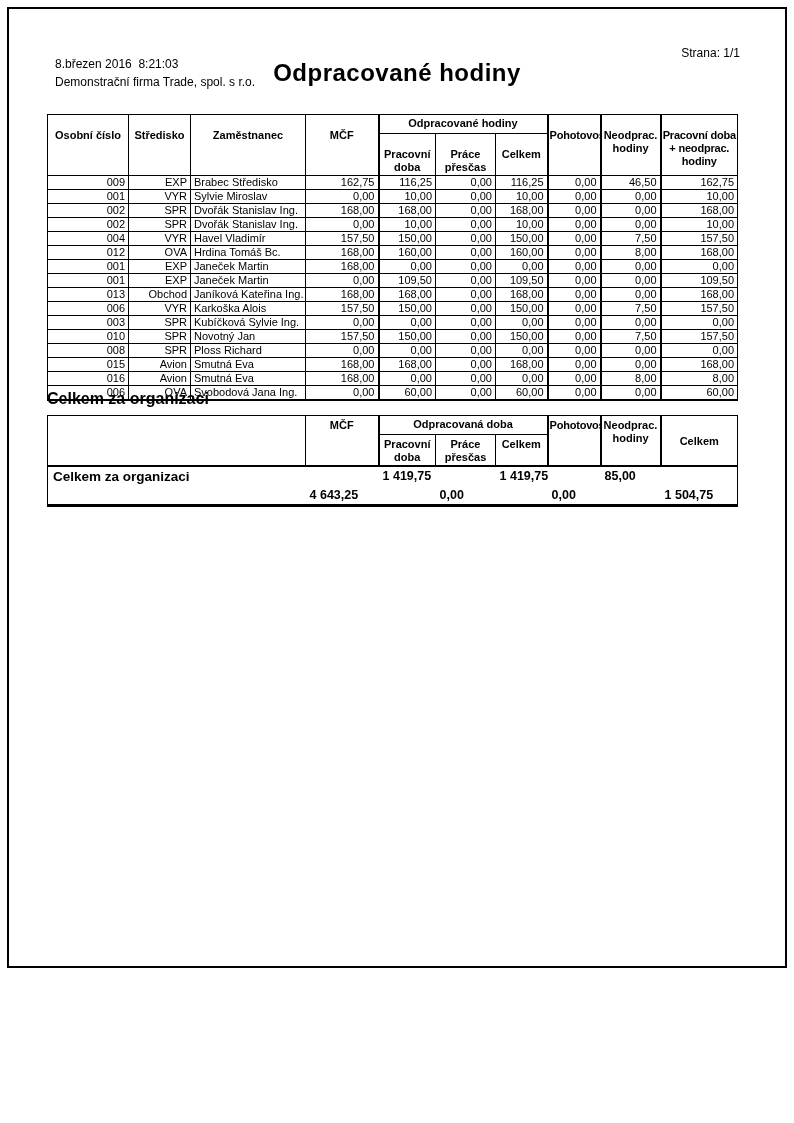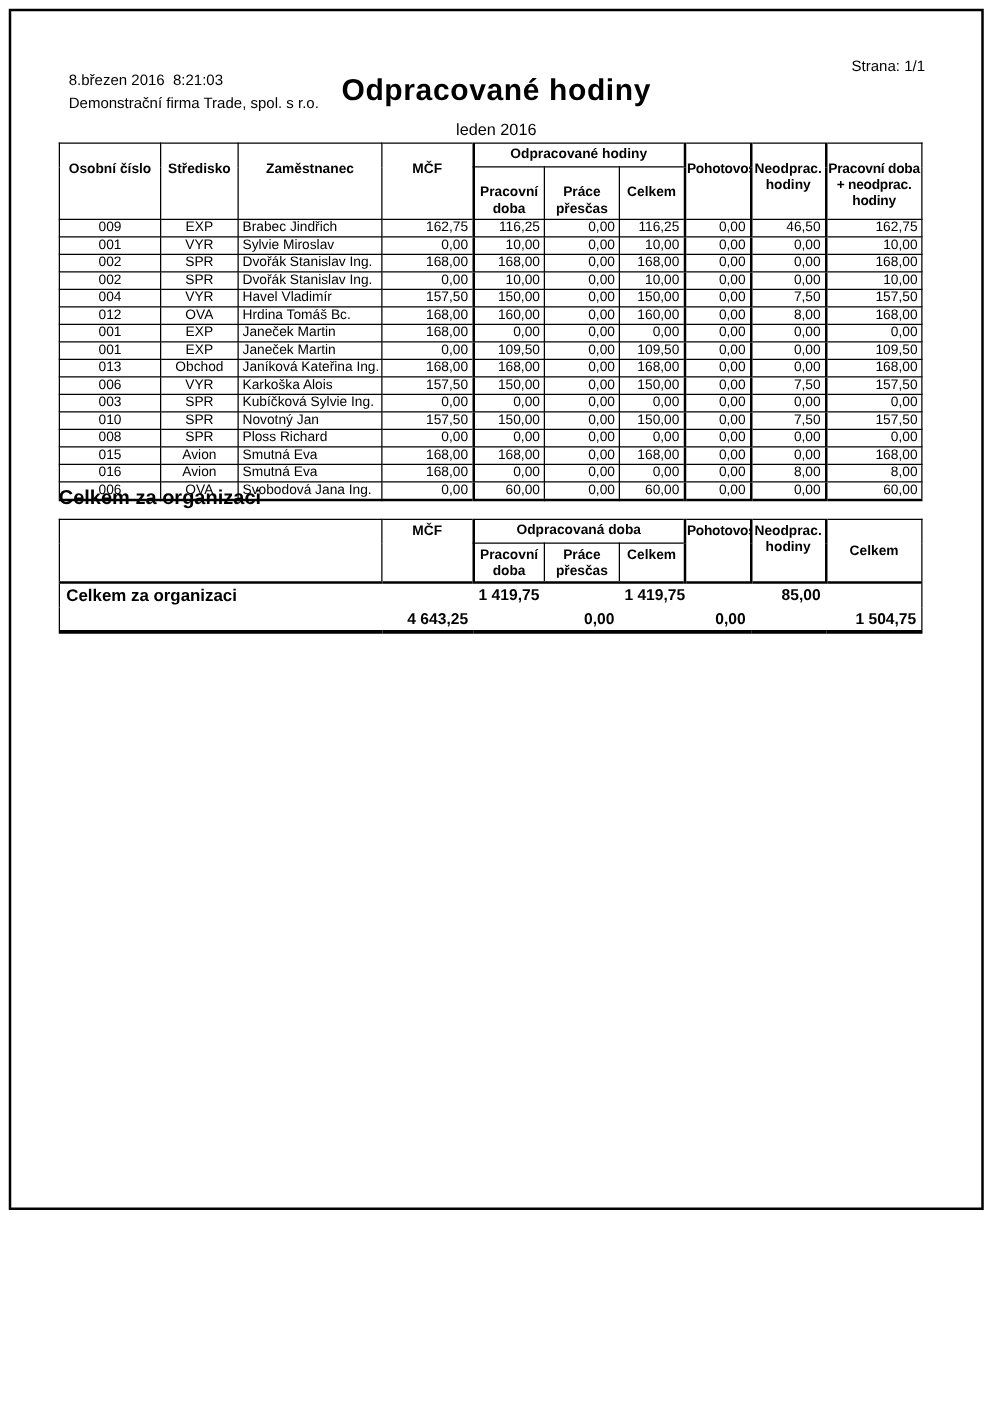--- a/index.html
+++ b/index.html
@@ -44,58 +44,57 @@
   .main-table thead tr.r2 { height:32px; }
   th.al { text-align:left; padding-left:4px; }
   th.fs10  { font-size:10px;   letter-spacing:-0.2px; padding-left:0; padding-right:0; }
   th.fs105 { font-size:10.5px; }
   .thick-r { border-right-width:2px !important; }
   .grp { border-bottom:1px solid #000; padding-top:2px !important; }
   .main-table tbody td {
     font-size:11px; height:13.5px; line-height:13px;
     padding:0 3px; white-space:nowrap; overflow:hidden;
   }
-  td.a-c { text-align:center; }
+  td.a-c { text-align:right; }
   td.a-l { text-align:left;  }
   td.a-r { text-align:right; }
 
   
   .summary-heading {
     position:absolute; left:47px; top:390px;
     font-size:16px; font-weight:bold;
   }
   .summary-table {
     position:absolute; left:47px; top:415px; width:690px;
     border:1px solid #000; border-bottom:3px solid #000;
   }
   .summary-table thead th { border:1px solid #000; font-weight:bold; font-size:11px;
     line-height:1.18; vertical-align:top; padding:3px 1px 1px 1px; text-align:center; overflow:hidden; }
   .summary-table thead tr.r1 { height:19px; }
   .summary-table thead tr.r2 { height:23px; }
   .summary-table thead th.v-mid { vertical-align:middle; }
   .summary-table tbody td {
     border:none; font-weight:bold; font-size:12.5px;
-    height:20px; text-align:right; padding:0 4px; white-space:nowrap; overflow:hidden;
+    height:20px; padding:0 4px; white-space:nowrap; overflow:hidden;
   }
   .summary-table tbody tr:first-child td { border-top:2px solid #000; }
   .summary-table tbody td.lbl { text-align:left; font-size:13.5px; padding-left:5px; }
 </style>
 </head>
 <body>
 
 <div class="page">
   <div class="page-frame"></div>
 
   <div class="hdr-date">8.březen 2016  8:21:03</div>
   <div class="hdr-company">Demonstrační firma Trade, spol. s r.o.</div>
   <div class="hdr-page">Strana: 1/1</div>
   <div class="hdr-title">
     <span>Odpracované hodiny</span>
   </div>
-  <div class="hdr-period">leden 2016</div>
 
   <table class="main-table">
     <colgroup>
       <col style="width:81px">
         <col style="width:62px">
         <col style="width:115px">
       <col style="width:73px">
         <col style="width:57px">
         <col style="width:60px">
       <col style="width:52px">
@@ -117,21 +116,21 @@
       <tr class="r2">
         <th>Pracovní doba</th>
         <th>Práce přesčas</th>
         <th class="thick-r">Celkem</th>
       </tr>
     </thead>
     <tbody>
         <tr>
           <td class="a-c">009</td>
           <td class="a-c">EXP</td>
-          <td class="a-l">Brabec Jindřich</td>
+          <td class="a-l">Brabec Středisko</td>
           <td class="a-r thick-r">162,75</td>
           <td class="a-r">116,25</td>
           <td class="a-r">0,00</td>
           <td class="a-r thick-r">116,25</td>
           <td class="a-r thick-r">0,00</td>
           <td class="a-r thick-r">46,50</td>
           <td class="a-r">162,75</td>
         </tr>
         <tr>
           <td class="a-c">001</td>

